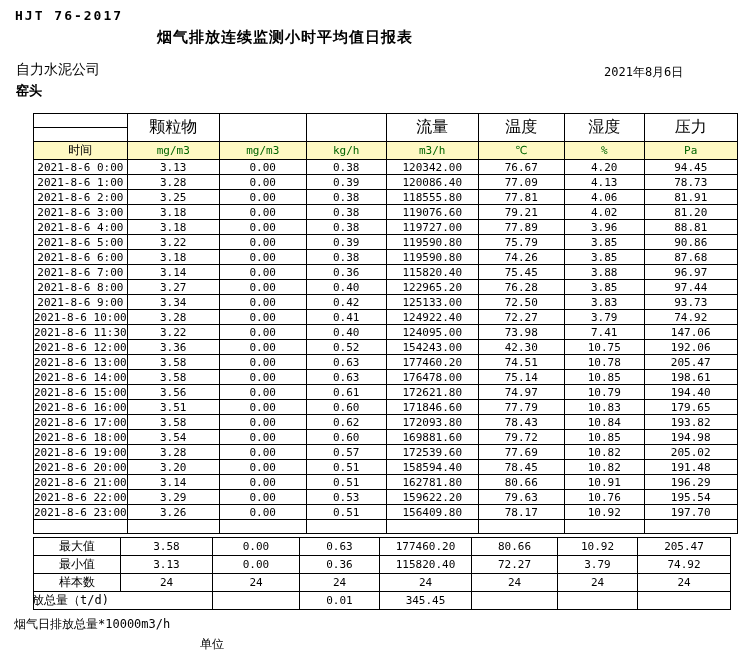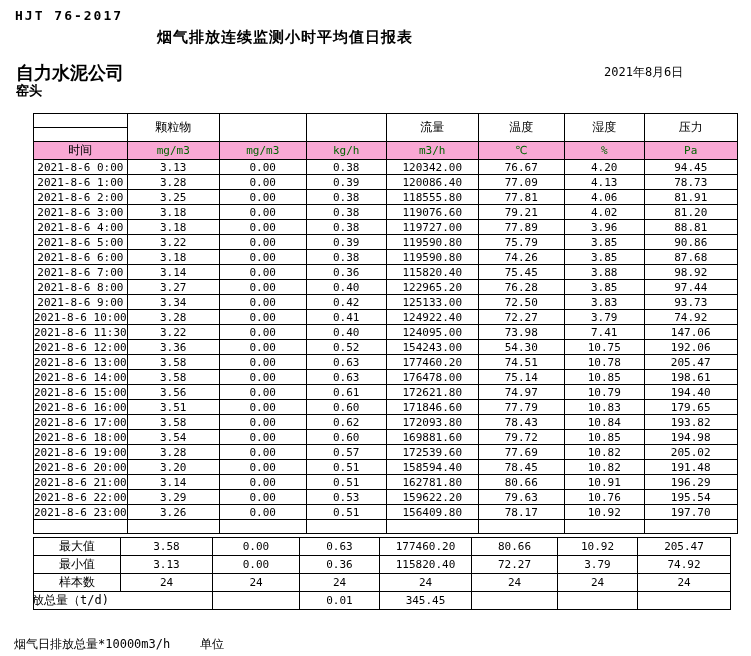--- a/index.html
+++ b/index.html
@@ -1,41 +1,41 @@
 <!DOCTYPE html>
 <html><head>
 <meta charset="utf-8">
 <style>
   html,body{margin:0;padding:0;background:#ffffff;}
   body{width:751px;height:656px;font-family:"DejaVu Sans Mono","DejaVu Sans",monospace;color:#000;}
   .page{position:relative;width:751px;height:656px;background:#fff;overflow:hidden;border-radius:32px;}
   .std{position:absolute;left:15px;top:8px;font-weight:bold;font-size:13px;letter-spacing:2px;}
   .title{position:absolute;left:157px;top:28px;font-weight:bold;font-size:15px;letter-spacing:1px;}
-  .company{position:absolute;left:16px;top:61px;font-weight:bold;font-size:18px;}
+  .company{position:absolute;left:16px;top:61px;font-weight:normal;font-size:14px;}
   .date{position:absolute;left:604px;top:64px;font-size:12px;}
   .location{position:absolute;left:16px;top:82px;font-weight:bold;font-size:13px;}
   table{border-collapse:collapse;table-layout:fixed;}
   .main{position:absolute;left:33px;top:113px;}
   .summary{position:absolute;left:33px;top:537px;}
   td,th{border:1px solid #000;font-size:11px;font-weight:normal;text-align:center;
         padding:0;overflow:hidden;white-space:nowrap;vertical-align:middle;}
-  tr.grouphead td{height:26px;font-size:12px;margin-top:12px;}
-  tr.unitrow td{height:17px;background:#f9a8d4;color:#006400;font-size:11px;margin-top:48px;}
+  tr.grouphead td{height:26px;font-size:16px;margin-top:12px;}
+  tr.unitrow td{height:17px;background:#fef9c3;color:#006400;font-size:11px;margin-top:48px;}
   tr.unitrow td.timehead{color:#000;font-size:12px;}
   tr.datarow td{height:14px;}
   tr.blankrow td{height:13px;}
   tr.sumrow td{height:15px;font-size:11px;}
   tr.sumrow td.sumlabel{font-size:12px;}
   td.split{padding:0;vertical-align:top;}
   td.split .half{height:13px;}
   td.split .half.top{border-bottom:1px solid #000;}
   tr.totalrow td{height:15px;}
   td.total-label{text-align:left;}
   td.total-label span{position:relative;left:-26px;font-size:12px;white-space:nowrap;}
-  .note{position:absolute;left:14px;top:616px;font-size:12px;margin-top:20px;}
+  .note{position:absolute;left:14px;top:616px;font-size:12px;}
   .sign{position:absolute;left:14px;top:636px;font-size:12px;margin-top:33px;}
   .unit2{position:absolute;left:200px;top:636px;font-size:12px;}
 </style>
 </head>
 <body>
 
 <div class="page">
   <div class="std">HJT 76-2017</div>
   <div class="title">烟气排放连续监测小时平均值日报表</div>
   <div class="company">自力水泥公司</div>
@@ -148,21 +148,21 @@
           <td>87.68</td>
         </tr>
         <tr class="datarow">
           <td>2021-8-6 7:00</td>
           <td>3.14</td>
           <td>0.00</td>
           <td>0.36</td>
           <td>115820.40</td>
           <td>75.45</td>
           <td>3.88</td>
-          <td>98.92</td>
+          <td>96.97</td>
         </tr>
         <tr class="datarow">
           <td>2021-8-6 8:00</td>
           <td>3.27</td>
           <td>0.00</td>
           <td>0.40</td>
           <td>122965.20</td>
           <td>76.28</td>
           <td>3.85</td>
           <td>97.44</td>
@@ -196,21 +196,21 @@
           <td>73.98</td>
           <td>7.41</td>
           <td>147.06</td>
         </tr>
         <tr class="datarow">
           <td>2021-8-6 12:00</td>
           <td>3.36</td>
           <td>0.00</td>
           <td>0.52</td>
           <td>154243.00</td>
-          <td>54.30</td>
+          <td>42.30</td>
           <td>10.75</td>
           <td>192.06</td>
         </tr>
         <tr class="datarow">
           <td>2021-8-6 13:00</td>
           <td>3.58</td>
           <td>0.00</td>
           <td>0.63</td>
           <td>177460.20</td>
           <td>74.51</td>

